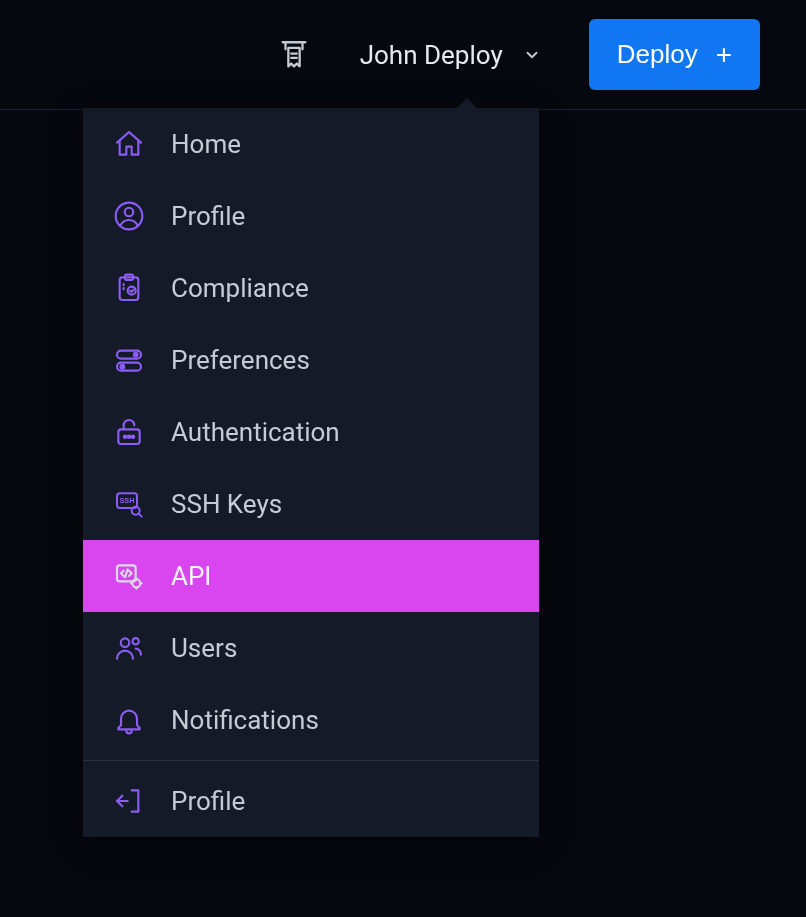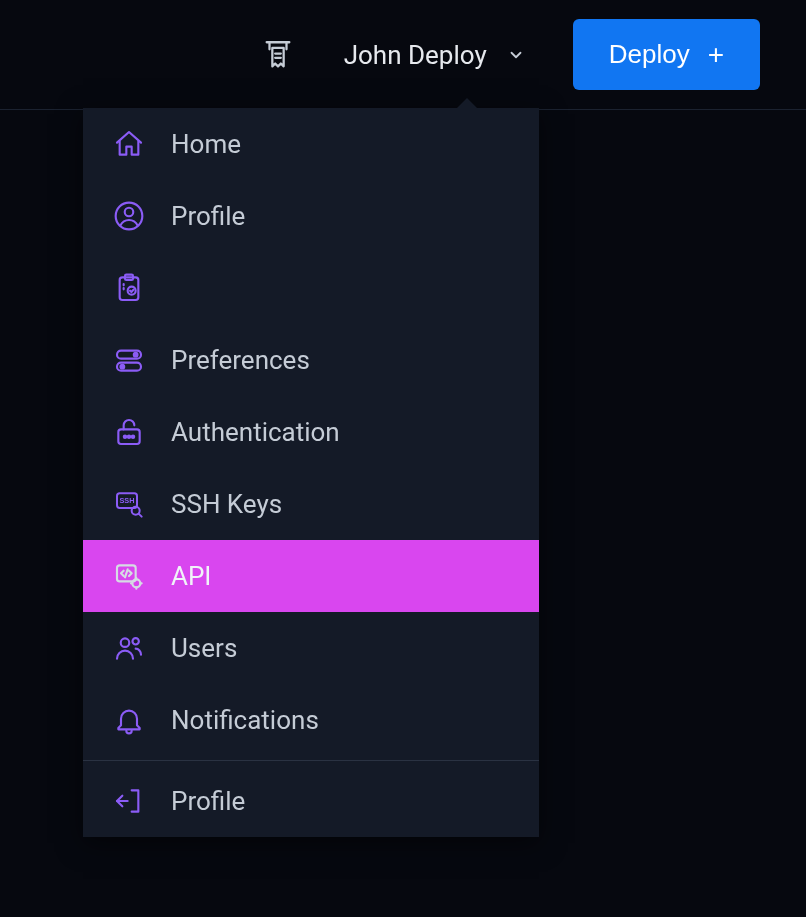--- a/index.html
+++ b/index.html
@@ -38,21 +38,21 @@
   }
   .user-trigger .chev {
     width: 18px; height: 18px; color:#c5ccd6;
     display:flex;align-items:center;justify-content:center;
   }
   .deploy-btn {
     background: #1176f2;
     color: #fff;
     border: none;
     border-radius: 6px;
-    padding: 20px 36px;
+    padding: 20px 28px;
     font-size: 26px;
     font-weight: 500;
     display: flex;
     align-items: center;
     gap: 18px;
     cursor: pointer;
   }
   .deploy-btn .plus {
     font-weight: 300;
     font-size: 28px;
@@ -166,20 +166,21 @@
     <span class="menu-icon">
       <svg viewBox="0 0 24 24" width="32" height="32" fill="none" stroke="currentColor" stroke-width="1.6" stroke-linecap="round" stroke-linejoin="round">
         <rect x="5" y="4" width="14" height="17" rx="2"></rect>
           <rect x="9" y="2" width="6" height="4" rx="1"></rect>
         <path d="M8 9v1"></path>
           <path d="M8 12v1"></path>
         <circle cx="14" cy="14" r="3"></circle>
           <path d="M12.8 14l1 1 1.6-1.8"></path>
       </svg>
     </span>
+    <span>Compliance</span>
   </div>
 
   <div class="menu-item">
     <span class="menu-icon">
       <svg viewBox="0 0 24 24" width="32" height="32" fill="none" stroke="currentColor" stroke-width="1.6" stroke-linecap="round" stroke-linejoin="round">
         <rect x="3" y="5" width="18" height="6" rx="3"></rect>
           <circle cx="17" cy="8" r="1.4" fill="currentColor"></circle>
         <rect x="3" y="14" width="18" height="6" rx="3"></rect>
           <circle cx="7" cy="17" r="1.4" fill="currentColor"></circle>
       </svg>

